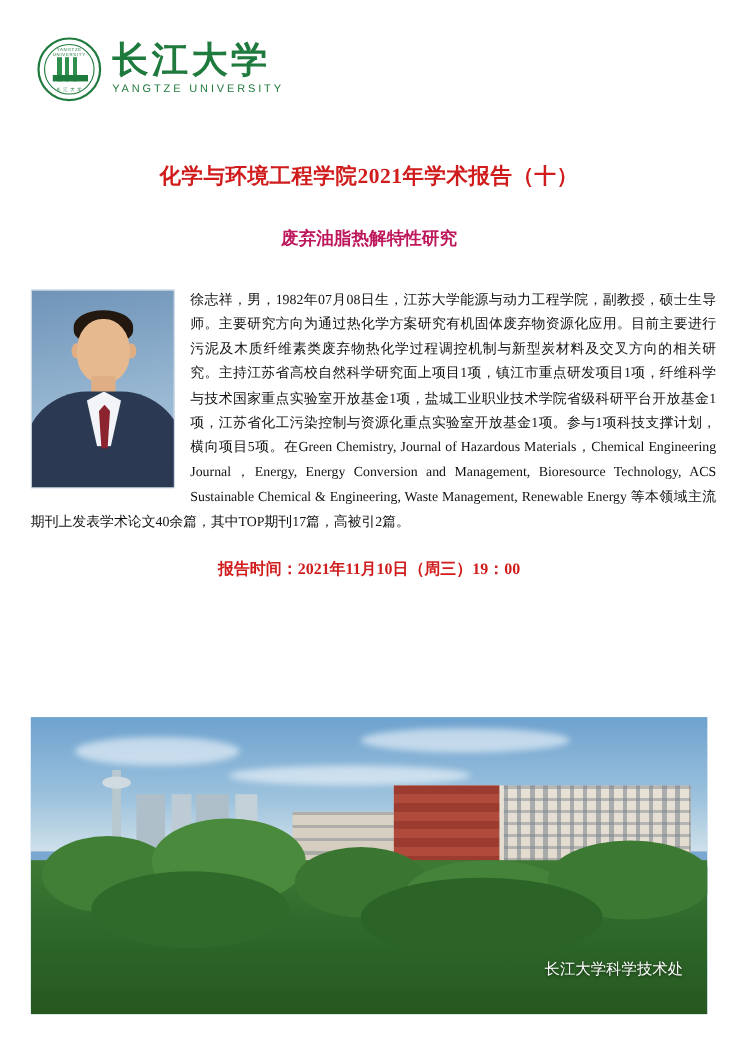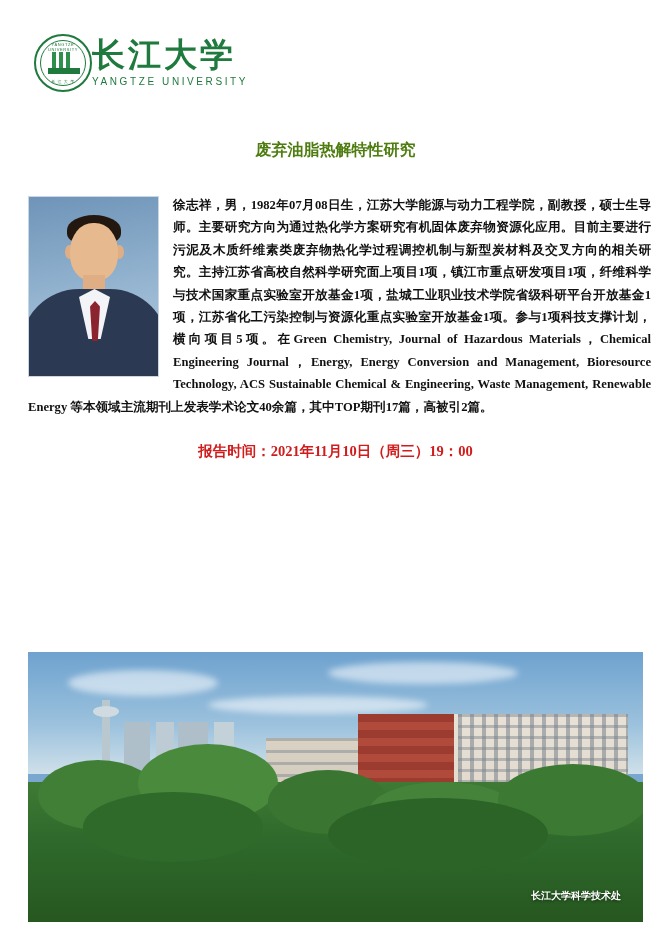--- a/index.html
+++ b/index.html
@@ -24,21 +24,21 @@
   }
 
   
   .header {
     padding: 34px 0 0 34px;
     height: 106px;
   }
   .logo-row {
     display: flex;
     align-items: center;
-    gap: 0;
+    gap: 10px;
   }
   .logo-seal {
     width: 58px;
     height: 58px;
     border-radius: 50%;
     border: 2px solid #1f7a3d;
     position: relative;
     flex: none;
     background: #ffffff;
   }
@@ -98,21 +98,21 @@
   .title-main {
     text-align: center;
     color: #d01c1c;
     font-size: 19.5px;
     font-weight: bold;
     letter-spacing: .5px;
     margin-top: 40px;
   }
   .title-sub {
     text-align: center;
-    color: #4d7c0f;
+    color: #be185d;
     font-size: 16px;
     font-weight: bold;
     margin-top: 34px;
   }
 
   .speaker-block {
     text-align: center;
     margin-top: 33px;
     color: #111111;
     font-size: 15.5px;
@@ -121,21 +121,21 @@
   }
   .speaker-block .sp-gap { display: inline-block; width: 16px; }
 
   
   .bio-wrap {
     margin: 26px 20px 0 28px;
     color: #111111;
     font-size: 12.6px;
     line-height: 1.78;
     text-align: justify;
-    font-weight: bold;
+    font-weight: normal;
   }
   .portrait {
     float: left;
     width: 131px;
     height: 181px;
     margin: 2px 14px 4px 0;
     background: linear-gradient(170deg, #6f94b8 0%, #8fb0cd 45%, #b9cfe2 100%);
     position: relative;
     overflow: hidden;
     border: 1px solid #c9d7e4;
@@ -315,25 +315,25 @@
   .photo .t2 { left: 110px; bottom: 100px; width: 140px; height: 78px; background: #4a8a3c; }
   .photo .t3 { left: 240px; bottom: 88px; width: 120px; height: 64px; background: #3a7531; }
   .photo .t4 { left: 340px; bottom: 78px; width: 150px; height: 62px; background: #45833a; }
   .photo .t5 { left: 470px; bottom: 86px; width: 150px; height: 72px; background: #3c7a33; }
   .photo .t6 { left: 55px; bottom: 60px; width: 180px; height: 70px; background: #2f6a2b; }
   .photo .t7 { left: 300px; bottom: 52px; width: 220px; height: 72px; background: #2c6428; }
 
   .photo .caption {
     position: absolute;
     right: 22px;
-    bottom: 18px;
+    bottom: 28px;
     text-align: right;
     color: #ffffff;
-    font-size: 10px;
-    font-weight: bold;
+    font-size: 14px;
+    font-weight: normal;
     line-height: 1.7;
     text-shadow: 0 1px 3px rgba(0,0,0,.6);
   }
 </style>
 </head>
 <body>
 
 <div class="poster">
 
   <div class="header">
@@ -344,20 +344,21 @@
         <div class="seal-art"></div>
         <div class="seal-bottom-text">长 江 大 学</div>
       </div>
       <div class="logo-text">
         <div class="logo-cn">长江大学</div>
         <div class="logo-en">YANGTZE UNIVERSITY</div>
       </div>
     </div>
   </div>
 
+  <div class="title-main">化学与环境工程学院2021年学术报告（十）</div>
   <div class="title-sub">废弃油脂热解特性研究</div>
 
   <div class="speaker-block">
   </div>
 
   <div class="bio-wrap">
     <div class="portrait">
       <div class="hair"></div>
       <div class="ear-l"></div>
       <div class="ear-r"></div>

